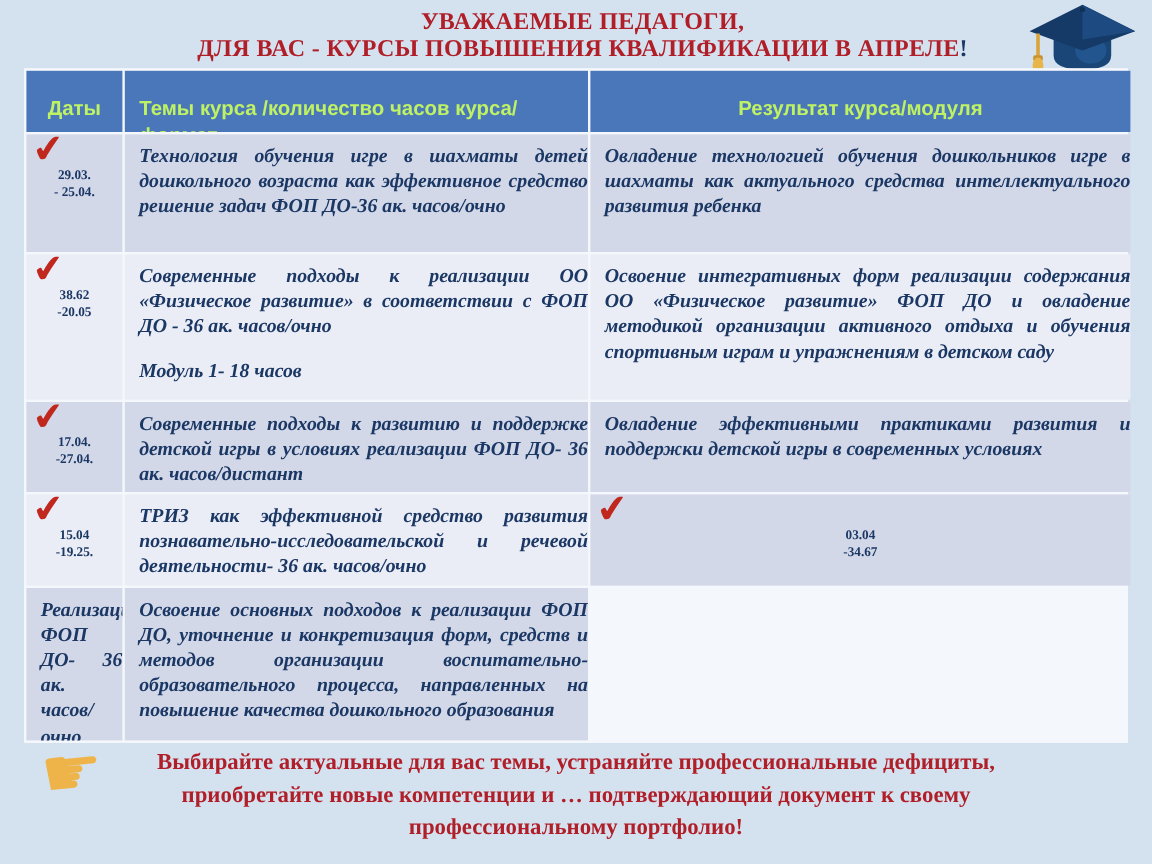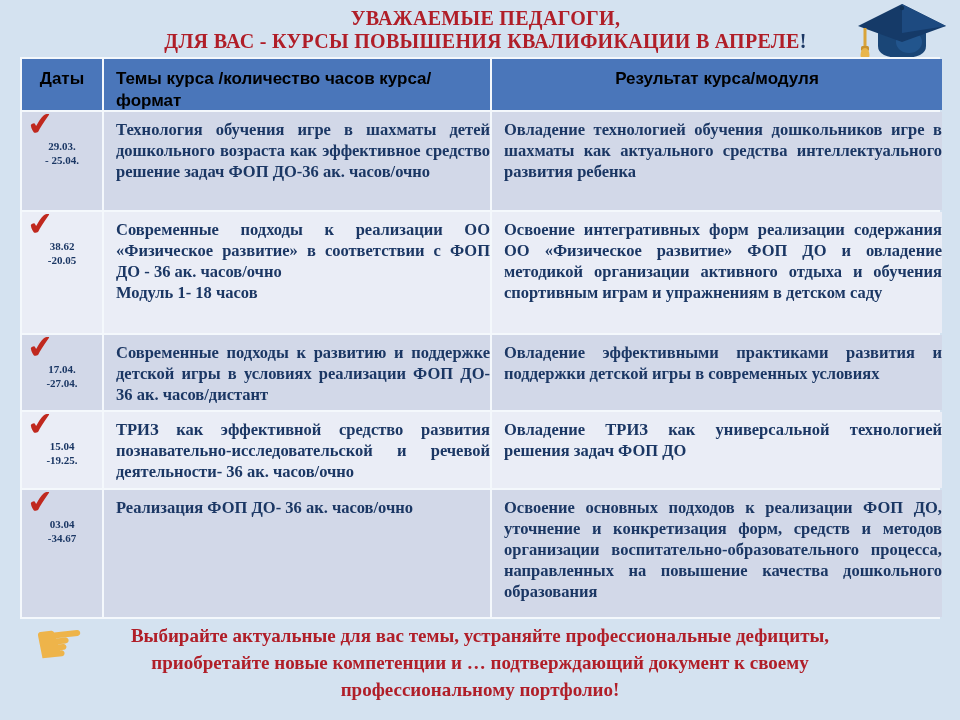--- a/index.html
+++ b/index.html
@@ -23,37 +23,37 @@
   .cap{position:absolute; top:2px; right:12px; width:100px; height:62px;}
   .grid{
     position:absolute; left:20px; top:57px; width:920px;
     display:grid;
     grid-template-columns:80px 386px 450px;
     grid-template-rows:51px 98px 121px 75px 76px 127px;
     gap:2px; background:var(--grid-line); border:2px solid var(--grid-line);
   }
   .cell{overflow:hidden; color:var(--text-navy); font-weight:bold; font-size:16.5px; line-height:1.28;}
   .head{
-    background:var(--header-bg); color:#000000;
+    background:var(--header-bg); color:#bef264;
     font-family:"Liberation Sans", sans-serif; font-size:17px;
-    padding-top:9px;
+    padding-top:21px;
   }
   .head.c1,.head.c3{text-align:center;}
   .head.c2{padding-left:12px;}
   .dark{background:var(--row-dark);}
   .light{background:var(--row-light);}
   .datecell{position:relative; text-align:center;}
   .check{
     position:absolute; top:-4px; left:5px;
     font-family:"DejaVu Sans", sans-serif; font-size:32px; color:var(--check-red);
     transform:rotate(-6deg); line-height:1;
   }
   .dates{margin-top:27px; font-size:11px;}
-  .txt{padding:7px 0 5px 12px; text-align:justify;}
-  .txt p + p{}
+  .txt{padding:7px 0 5px 12px; text-align:justify;font-style:italic;}
+  .txt p + p{margin-top:16px;}
   .footer{
     position:absolute; left:0; right:0; top:622px;
     text-align:center; color:var(--title-red);
     font-weight:bold; font-size:19px; line-height:27px;
   }
   .hand{
     position:absolute; left:34px; top:614px;
     font-family:"DejaVu Sans", sans-serif; font-size:58px; line-height:1;
     color:var(--hand-gold); transform:rotate(-6deg);
   }
@@ -130,23 +130,20 @@
   <div class="cell light datecell">
     <span class="check">✔</span>
     <div class="dates">
       <div>15.04</div>
       <div>-19.25.</div>
     </div>
   </div>
   <div class="cell light txt">
       <p>ТРИЗ как эффективной средство развития познавательно-исследовательской и речевой деятельности- 36 ак. часов/очно</p>
     </div>
-  <div class="cell light txt">
-      <p>Овладение ТРИЗ как универсальной технологией решения задач ФОП ДО</p>
-    </div>
 
   <div class="cell dark datecell">
     <span class="check">✔</span>
     <div class="dates">
       <div>03.04</div>
       <div>-34.67</div>
     </div>
   </div>
   <div class="cell dark txt">
       <p>Реализация ФОП ДО- 36 ак. часов/очно</p>

